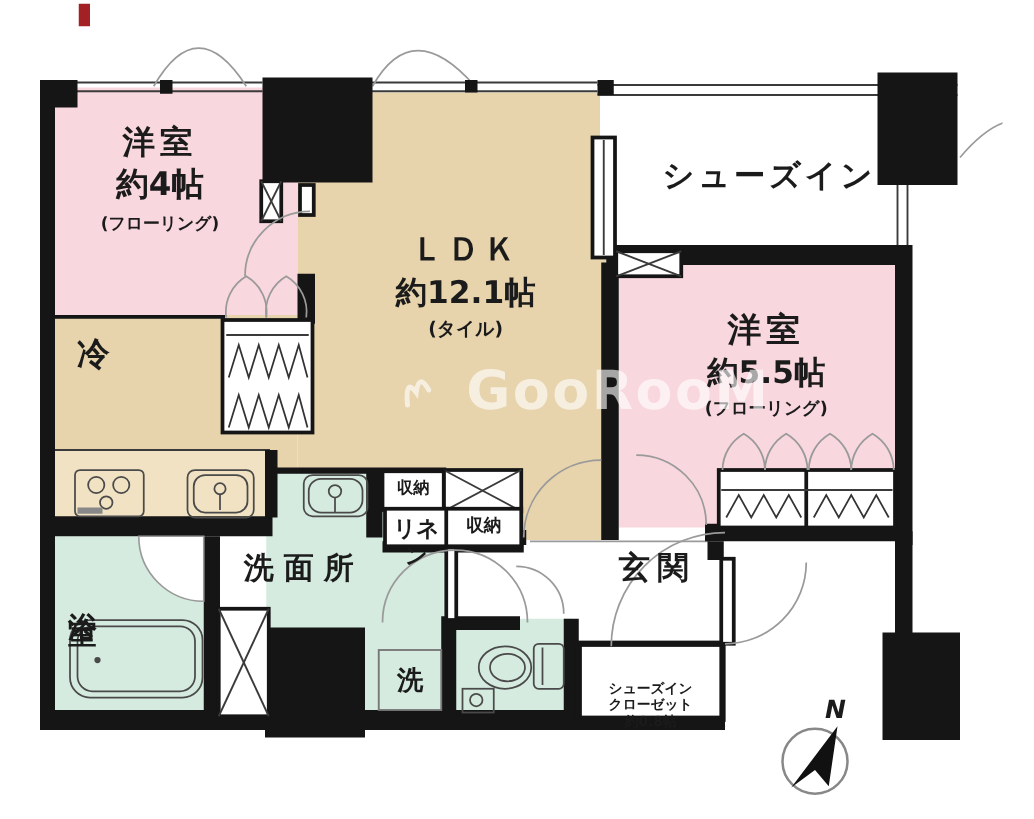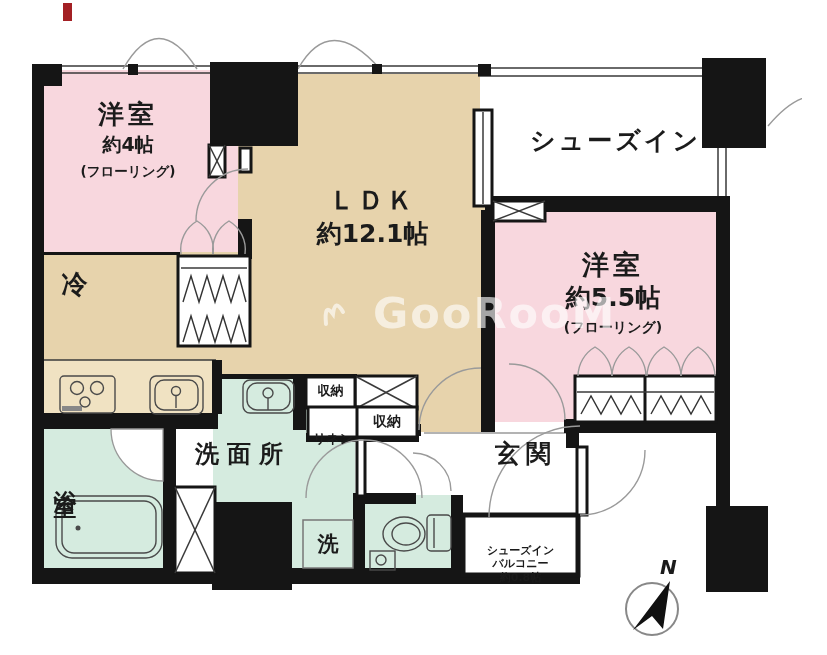--- a/index.html
+++ b/index.html
@@ -181,55 +181,56 @@
 
   <g>
     <circle cx="652" cy="609" r="26" fill="none" stroke="#888" stroke-width="2"></circle>
     <polygon points="670,581 633,630 652,616 663,629" fill="#111"></polygon>
   </g>
   <rect x="63" y="3" width="9" height="18" fill="var(--red-mark)"></rect>
 </svg>
 
   <div class="lbl" style="left:42px;top:100px;width:172px;">
     <div style="font-size:26px;letter-spacing:4px;">洋室</div>
-    <div style="font-size:19px;margin-top:4px;">約4帖</div>
+    <div style="font-size:26px;margin-top:4px;">約4帖</div>
     <div style="font-size:13.5px;margin-top:8px;">(フローリング)</div>
   </div>
 
   <div class="lbl" style="left:290px;top:186px;width:165px;">
     <div style="font-size:26px;letter-spacing:3px;text-align:center;">ＬＤＫ</div>
     <div style="font-size:25px;margin-top:4px;">約12.1帖</div>
+    <div style="font-size:15px;margin-top:6px;">(タイル)</div>
   </div>
 
   <div class="lbl" style="left:518px;top:127px;width:195px;font-size:25px;letter-spacing:3px;">シューズイン</div>
 
   <div class="lbl" style="left:523px;top:249px;width:180px;">
     <div style="font-size:27px;letter-spacing:4px;">洋室</div>
     <div style="font-size:25px;margin-top:4px;">約5.5帖</div>
     <div style="font-size:14px;margin-top:6px;">(フローリング)</div>
   </div>
 
   <div class="lbl" style="left:46px;top:270px;width:57px;font-size:26px;">冷</div>
 
 
   <div class="lbl vtext" style="left:52px;top:437px;height:76px;font-size:23px;">浴室</div>
 
   <div class="lbl" style="left:176px;top:441px;width:134px;font-size:24px;letter-spacing:8px;">洗面所</div>
 
   <div class="lbl" style="left:306px;top:384px;width:49px;font-size:13px;">収納</div>
-  <div class="lbl" style="left:308px;top:432px;width:50px;font-size:13px;">リネン</div>
+  <div class="lbl" style="left:308px;top:414px;width:50px;font-size:18px;">リネン</div>
   <div class="lbl" style="left:357px;top:413px;width:60px;font-size:14px;">収納</div>
 
   <div class="lbl" style="left:303px;top:532px;width:50px;font-size:21px;">洗</div>
 
   <div class="lbl" style="left:478px;top:440px;width:96px;font-size:25px;letter-spacing:6px;">玄関</div>
 
   <div class="lbl" style="left:463px;top:521px;width:115px;">
     <div style="font-size:11px;margin-top:24px;">シューズイン</div>
-    <div style="font-size:11px;">バルコニー</div>
+    <div style="font-size:11px;">クローゼット</div>
     <div style="font-size:11px;margin-top:2px;">約0.8帖</div>
   </div>
 
   <div class="lbl" style="left:660px;top:556px;font-size:20px;font-style:italic;">N</div>
 
   <div id="watermark">
     <svg width="30" height="38" viewBox="0 0 30 38">
       <path d="M4,30 Q2,8 11,20 Q13,4 21,18" fill="none" stroke="var(--watermark-white)" stroke-width="4" stroke-linecap="round"></path>
     </svg>
     <span>GooRooM</span>

